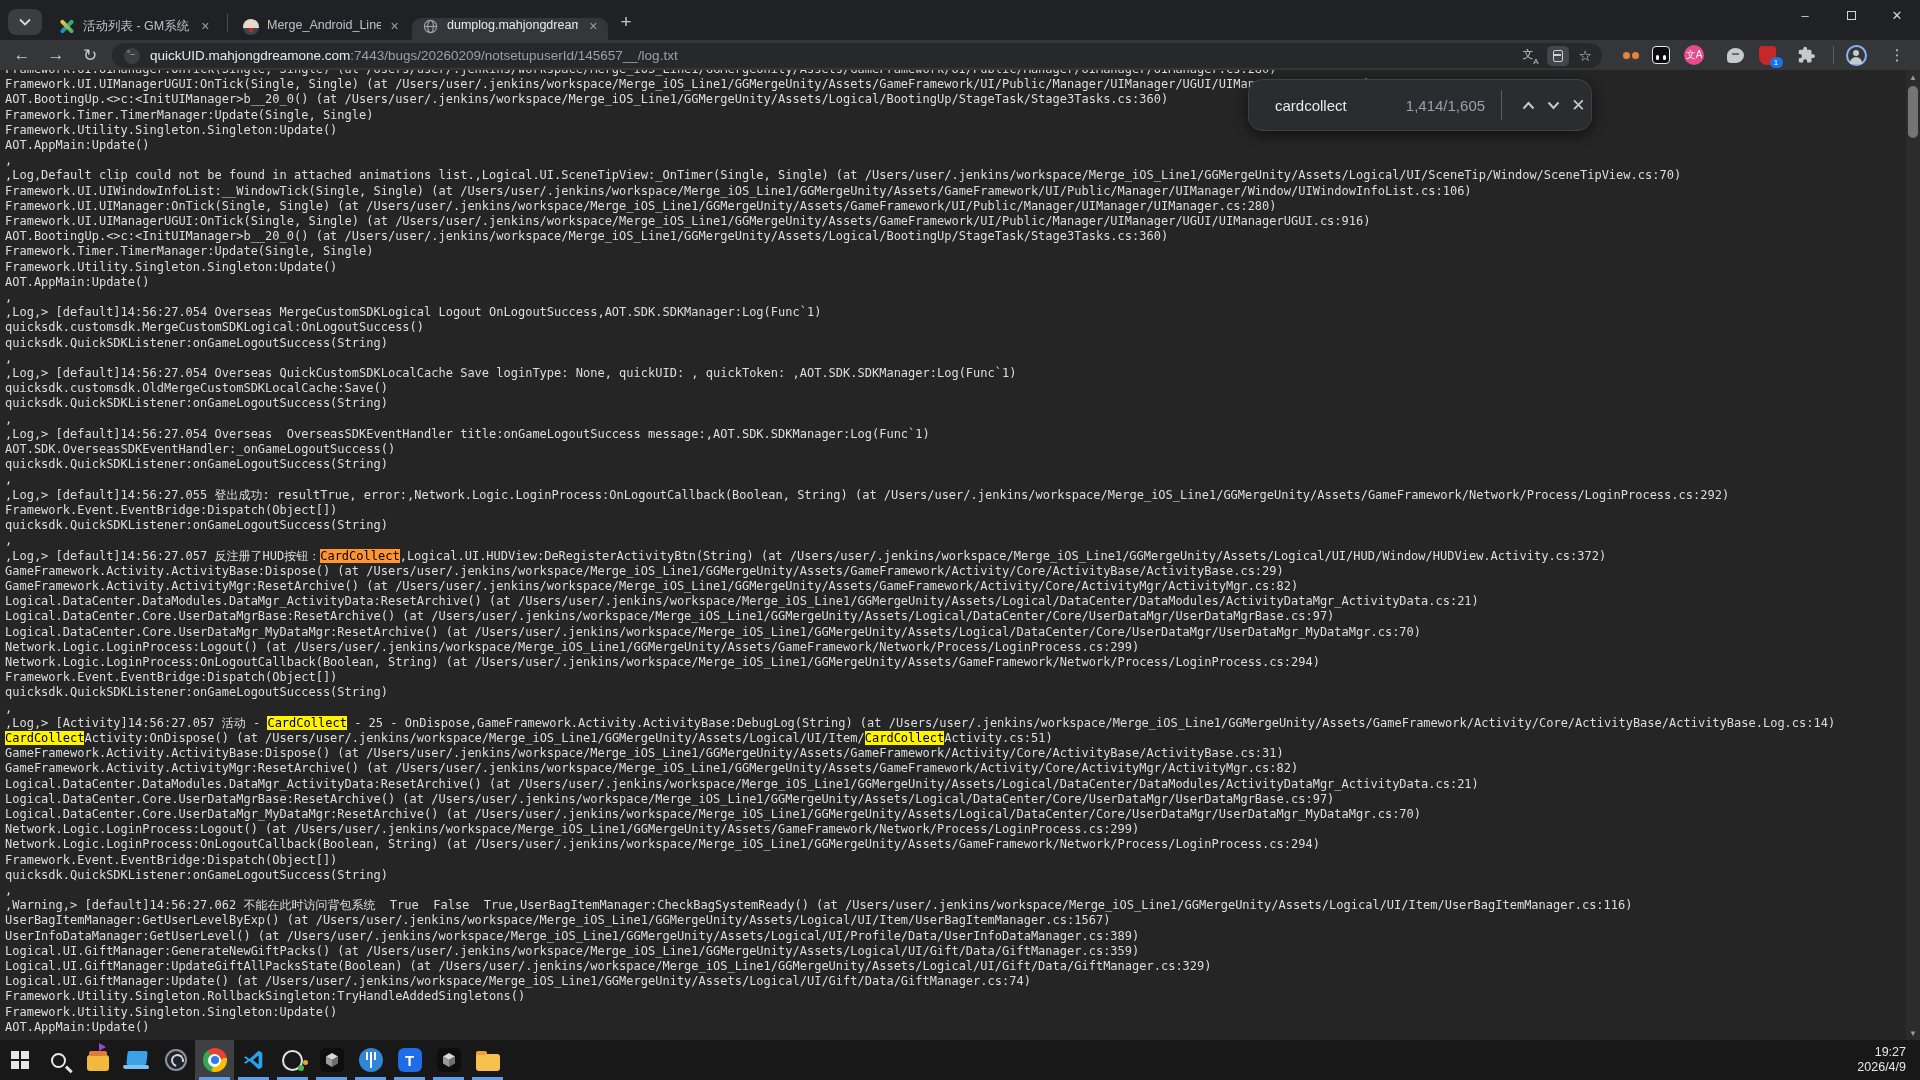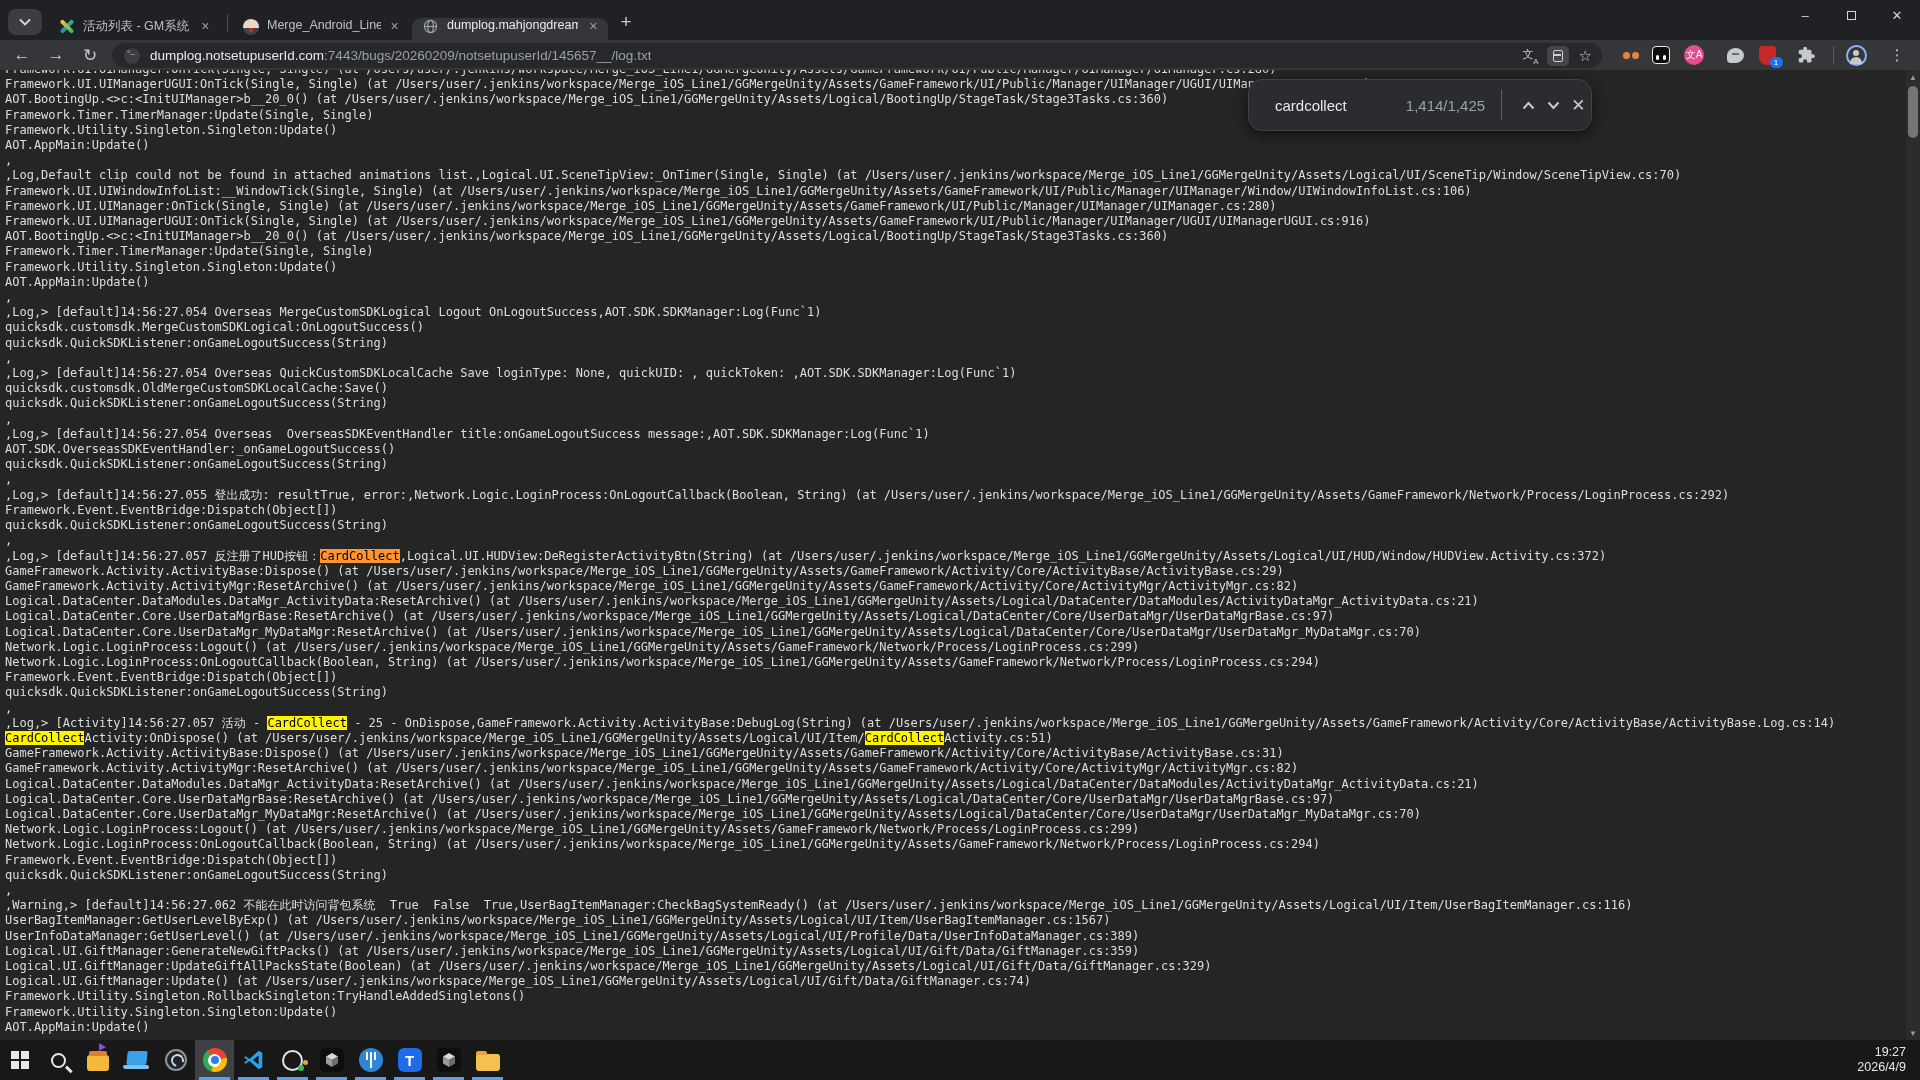--- a/index.html
+++ b/index.html
@@ -186,21 +186,21 @@
       </div>
     <div class="winctl" style="left:1874px;">✕</div>
   </div>
 
   <div id="toolbar">
     <div class="navbtn" style="left:8px;">←</div>
     <div class="navbtn" style="left:42px;">→</div>
     <div class="navbtn" style="left:76px;">↻</div>
     <div id="omnibox">
       <span class="tuneicon"></span>
-      <span class="url"><span class="host">dumplog.notsetupuserId.com</span><span class="path">:7443/bugs/20260209/notsetupuserId/145657__/log.txt</span></span>
+      <span class="url"><span class="host">quickUID.mahjongdreamone.com</span><span class="path">:7443/bugs/20260209/notsetupuserId/145657__/log.txt</span></span>
       <span class="pill-icons">
         <span class="trico">文<span class="mini-a">A</span></span>
         <span class="readico">
             <i></i>
           </span>
         <span class="starico">☆</span>
       </span>
     </div>
     <div class="ext" style="left:1618px;">
         <span class="ext-glasses"></span>
@@ -236,21 +236,21 @@
   </div>
 
   <div id="scrollbar">
     <div class="arr" style="top:0;">▲</div>
     <div class="thumb"></div>
     <div class="arr" style="bottom:0;">▼</div>
   </div>
 
   <div id="findbar">
     <input readonly="" value="cardcollect" style="">
-    <span class="findcount">1,414/1,425</span>
+    <span class="findcount">1,414/1,605</span>
     <span class="findsep"></span>
     <span class="findbtn">
       <svg width="13" height="9" viewBox="0 0 13 9">
           <path d="M1.5 7.5 L6.5 2 L11.5 7.5"></path>
         </svg>
     </span>
     <span class="findbtn">
       <svg width="13" height="9" viewBox="0 0 13 9">
           <path d="M1.5 1.5 L6.5 7 L11.5 1.5"></path>
         </svg>

